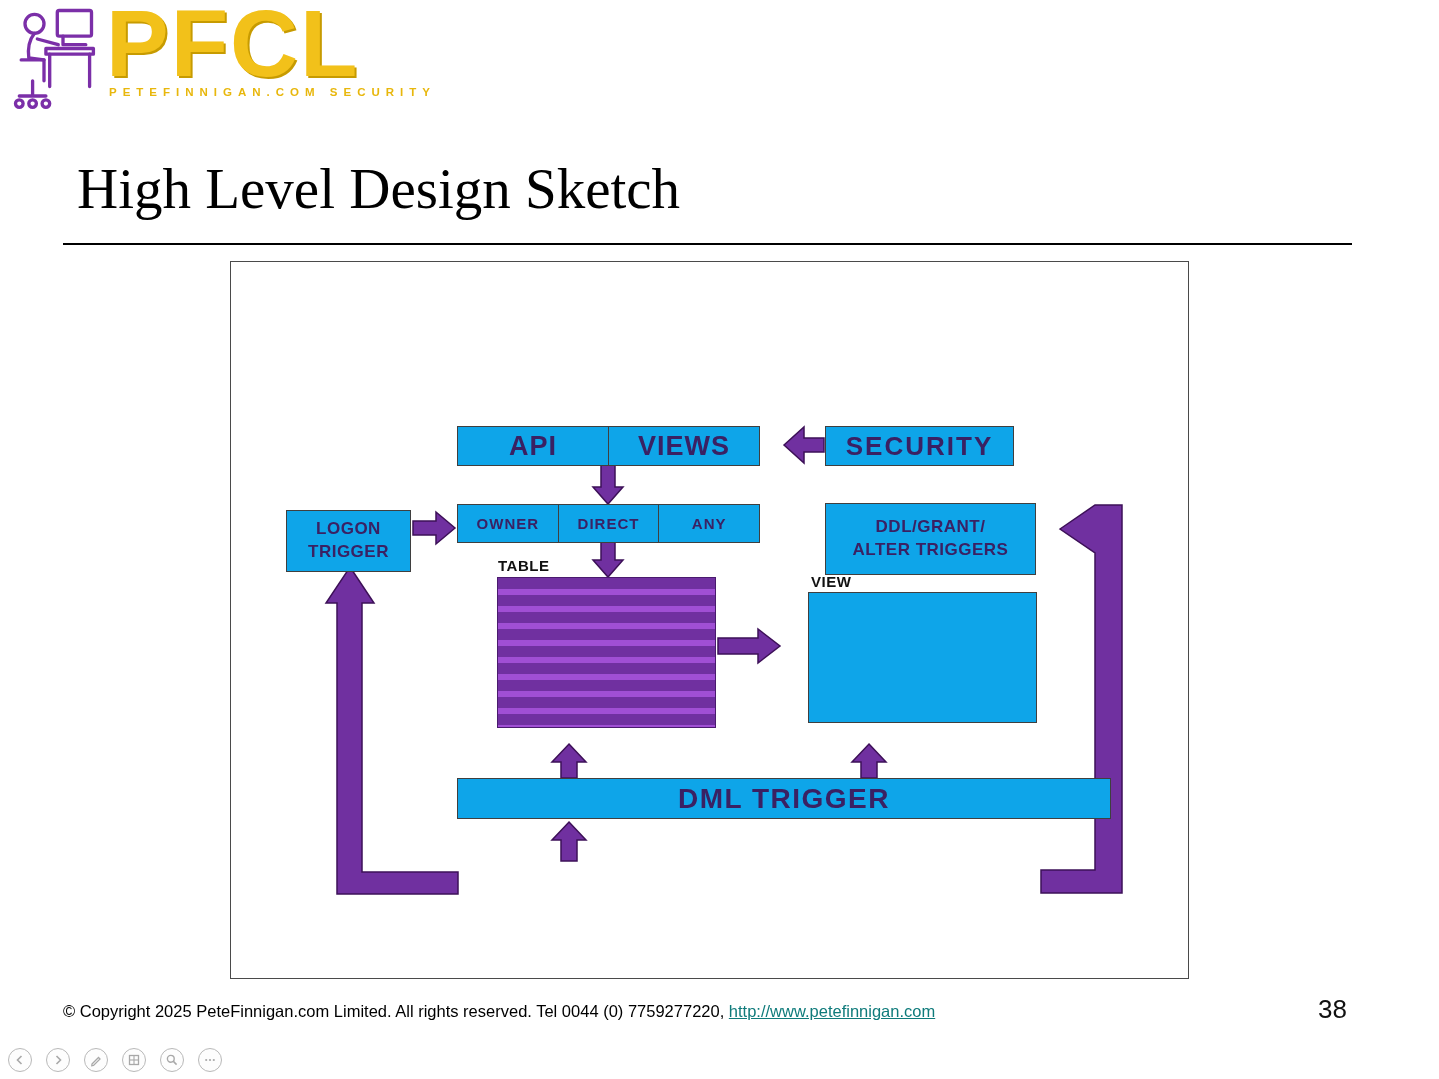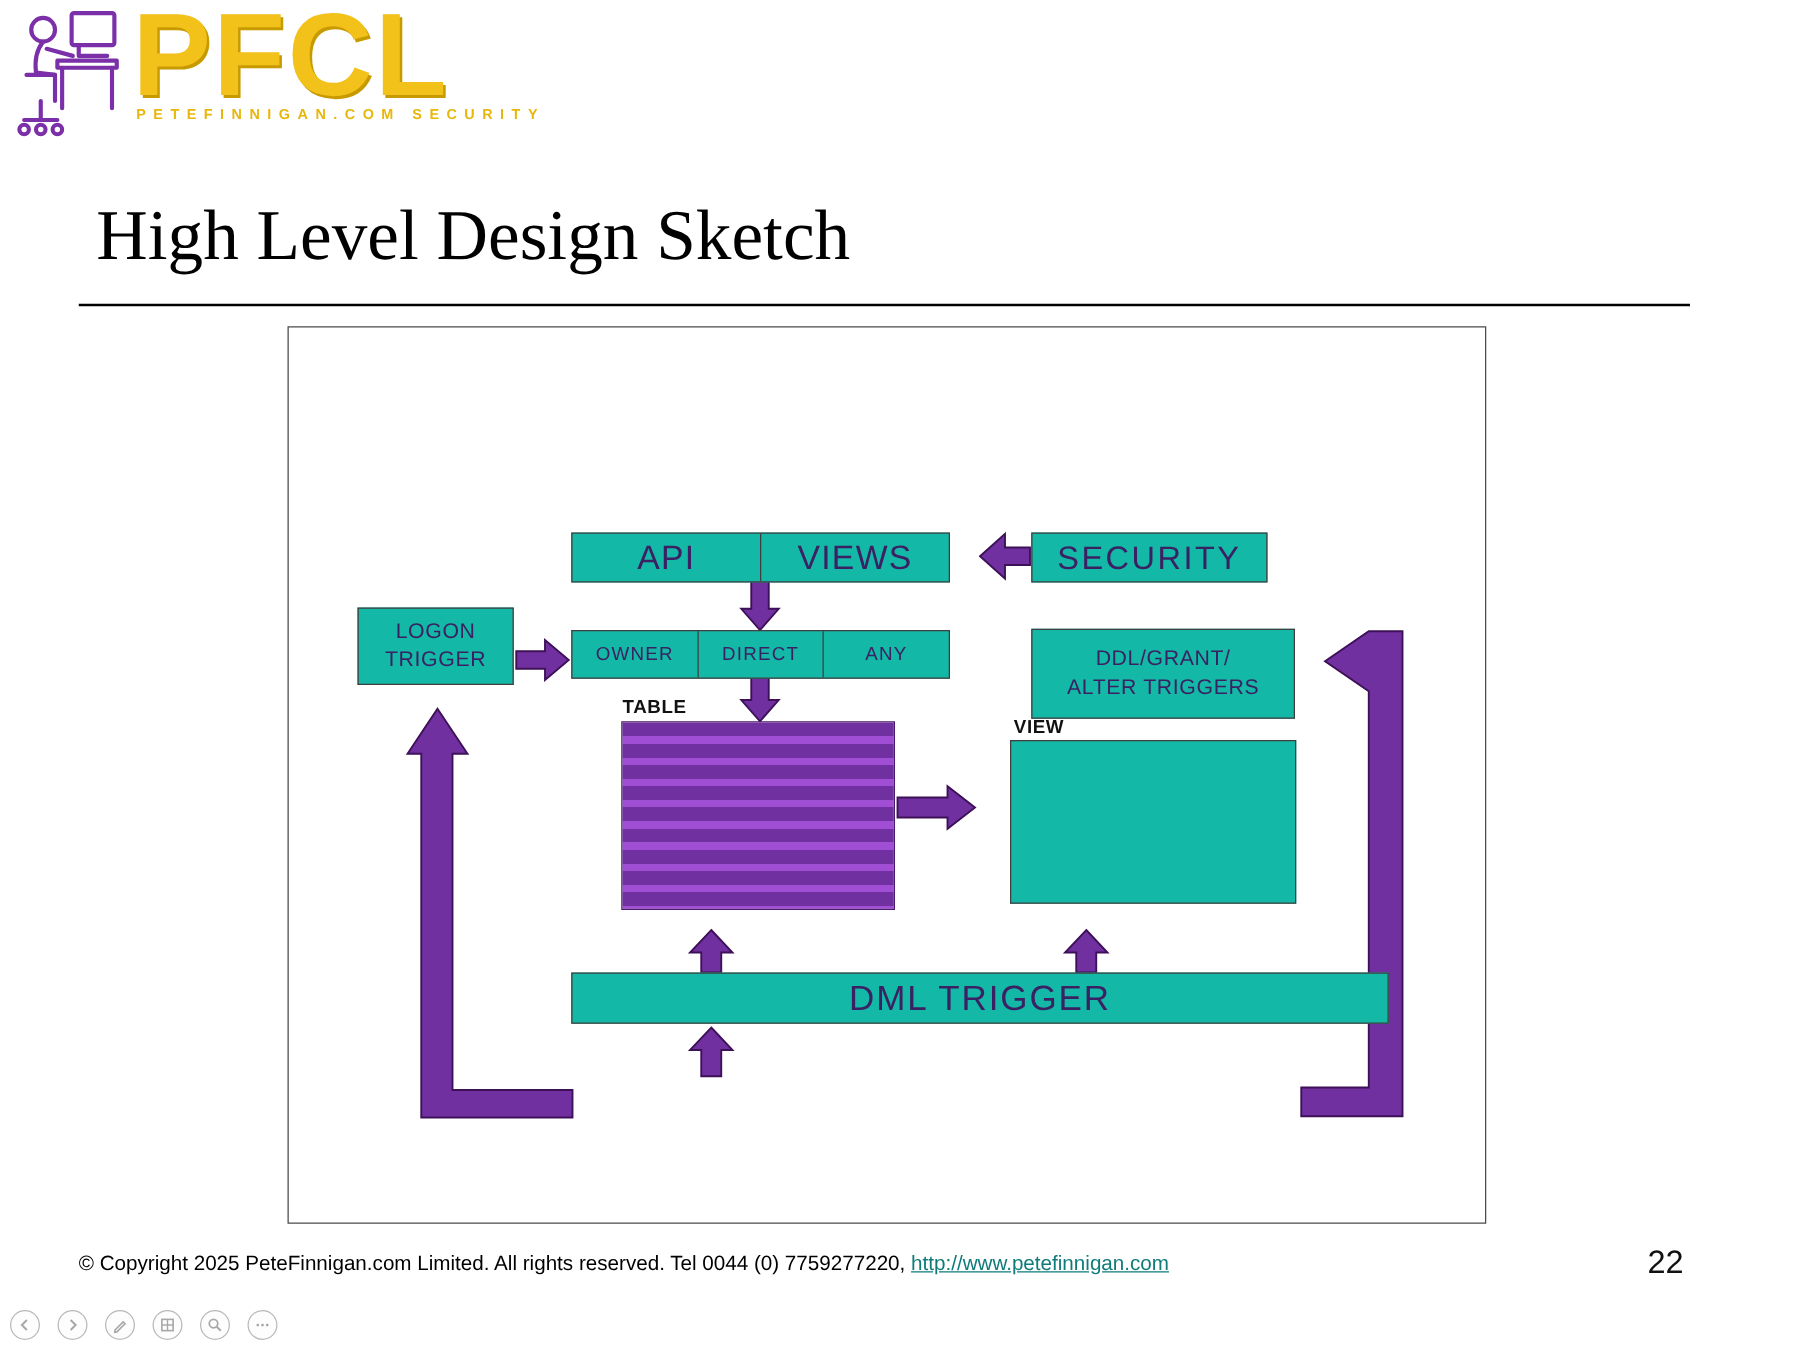--- a/index.html
+++ b/index.html
@@ -36,33 +36,33 @@
   }
 
   
   .diagram-frame {
     position:absolute; left:230px; top:261px; width:959px; height:718px;
     border:1.5px solid #4a4a4a; background:#fff;
   }
   .diagram-frame svg.arrows { position:absolute; left:0; top:0; }
 
   .obox {
-    position:absolute; background:#14b8a6; border:1.5px solid #3f3f3f;
+    position:absolute; background:#0ea5e9; border:1.5px solid #3f3f3f;
     display:flex; align-items:center; justify-content:center;
-    font-weight:normal; color:#3A2163;
+    font-weight:bold; color:#3A2163;
   }
   .obox .cell {
     flex:1; height:100%; display:flex; align-items:center; justify-content:center;
   }
   .obox .cell + .cell { border-left:1.5px solid #3f3f3f; }
   .obox .two-line { text-align:center; line-height:1.35; }
 
   .box-api-views   { left:226px; top:164px; width:303px; height:40px; font-size:27px; letter-spacing:1px; }
   .box-security    { left:594px; top:164px; width:189px; height:40px; font-size:26px; letter-spacing:2px; }
-  .box-logon       { left:55px;  top:224px; width:125px; height:62px; font-size:17px; letter-spacing:0.5px; }
+  .box-logon       { left:55px;  top:248px; width:125px; height:62px; font-size:17px; letter-spacing:0.5px; }
   .row-owner       { left:226px; top:242px; width:303px; height:39px; font-size:15px; letter-spacing:1px; }
   .box-ddl         { left:594px; top:241px; width:211px; height:72px; font-size:17px; letter-spacing:0.5px; }
   .box-view        { left:577px; top:330px; width:229px; height:131px; }
   .bar-dml         { left:226px; top:516px; width:654px; height:41px; font-size:28px; letter-spacing:1.5px; }
   .bar-system      { left:226px; top:598px; width:584px; height:42px; font-size:28px; letter-spacing:1.5px; }
 
   .table-box {
     position:absolute; left:266px; top:315px; width:219px; height:151px;
     background:repeating-linear-gradient(180deg,
       #7030A0 0px, #7030A0 11px, #A04FD4 11px, #A04FD4 17px);
@@ -189,21 +189,21 @@
   <div class="obox bar-dml">
     <span>DML TRIGGER</span>
   </div>
 
 
 </div>
 
 <div class="footer-line">
   <span>© Copyright 2025 PeteFinnigan.com Limited. All rights reserved. Tel 0044 (0) 7759277220, </span><a href="#">http://www.petefinnigan.com</a>
 </div>
-<div class="page-number">22</div>
+<div class="page-number">38</div>
 
 <div class="controls">
   <button class="ctrl-btn" title="previous-slide">
     <svg width="14" height="14" viewBox="0 0 14 14">
       <polyline points="8.5,3 4.5,7 8.5,11" fill="none" stroke="#a8a8a8" stroke-width="1.6"></polyline>
     </svg>
   </button>
   <button class="ctrl-btn" title="next-slide">
     <svg width="14" height="14" viewBox="0 0 14 14">
       <polyline points="5.5,3 9.5,7 5.5,11" fill="none" stroke="#a8a8a8" stroke-width="1.6"></polyline>

